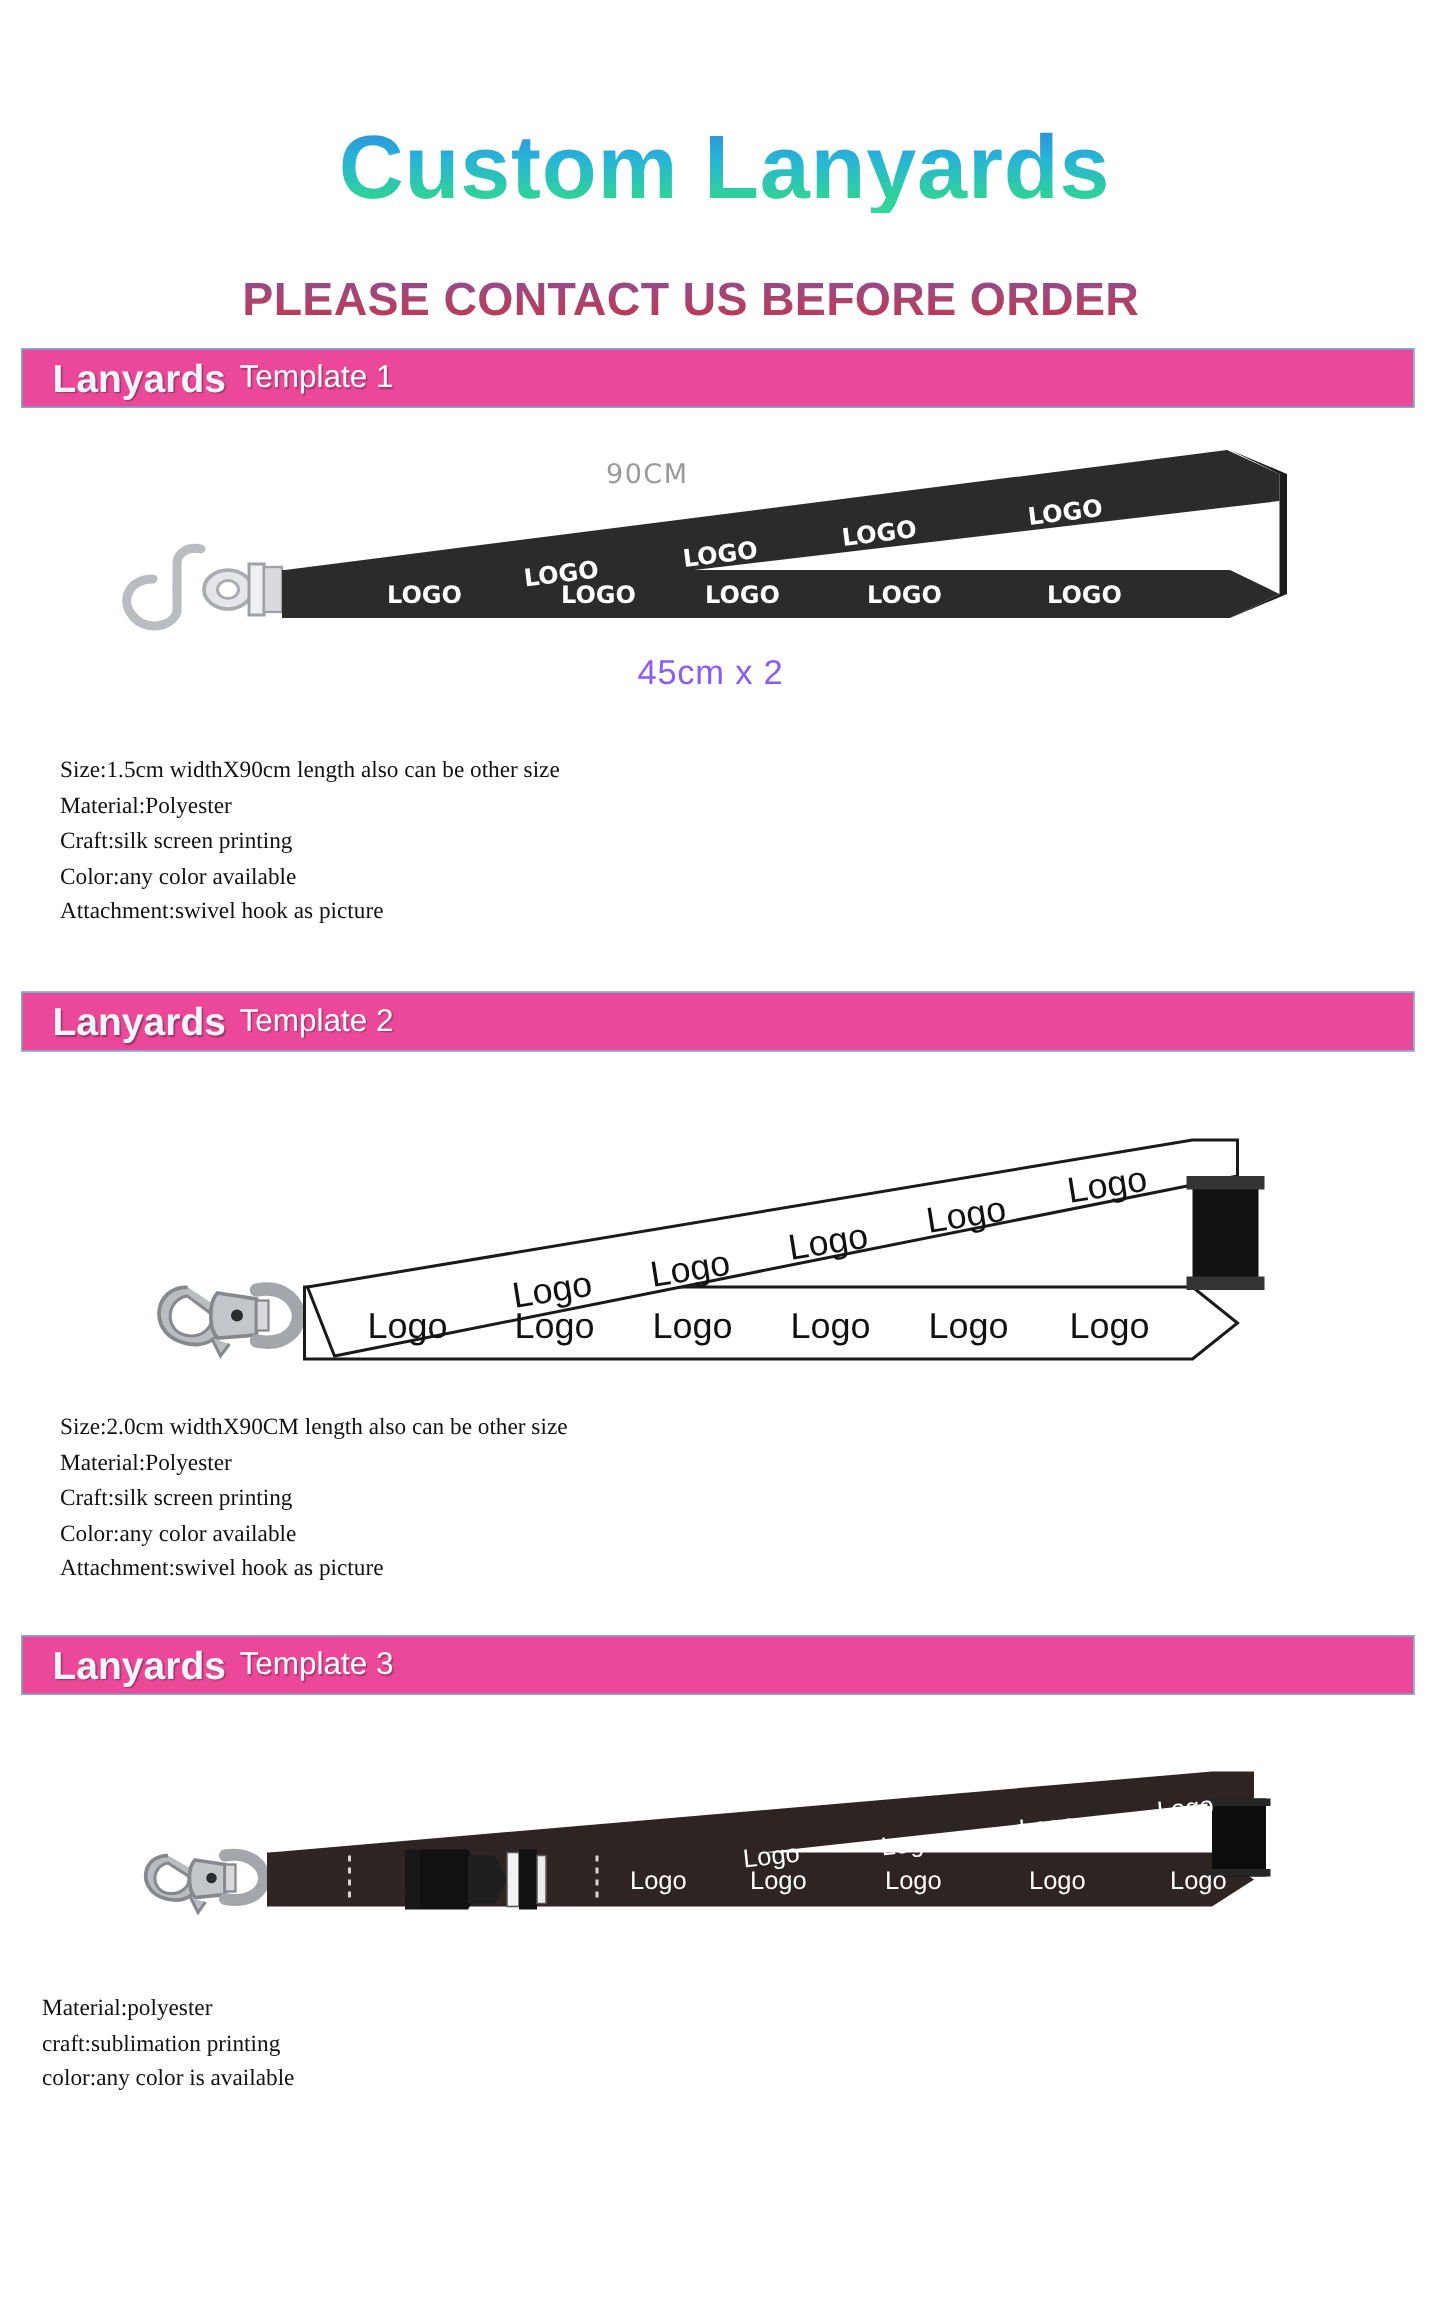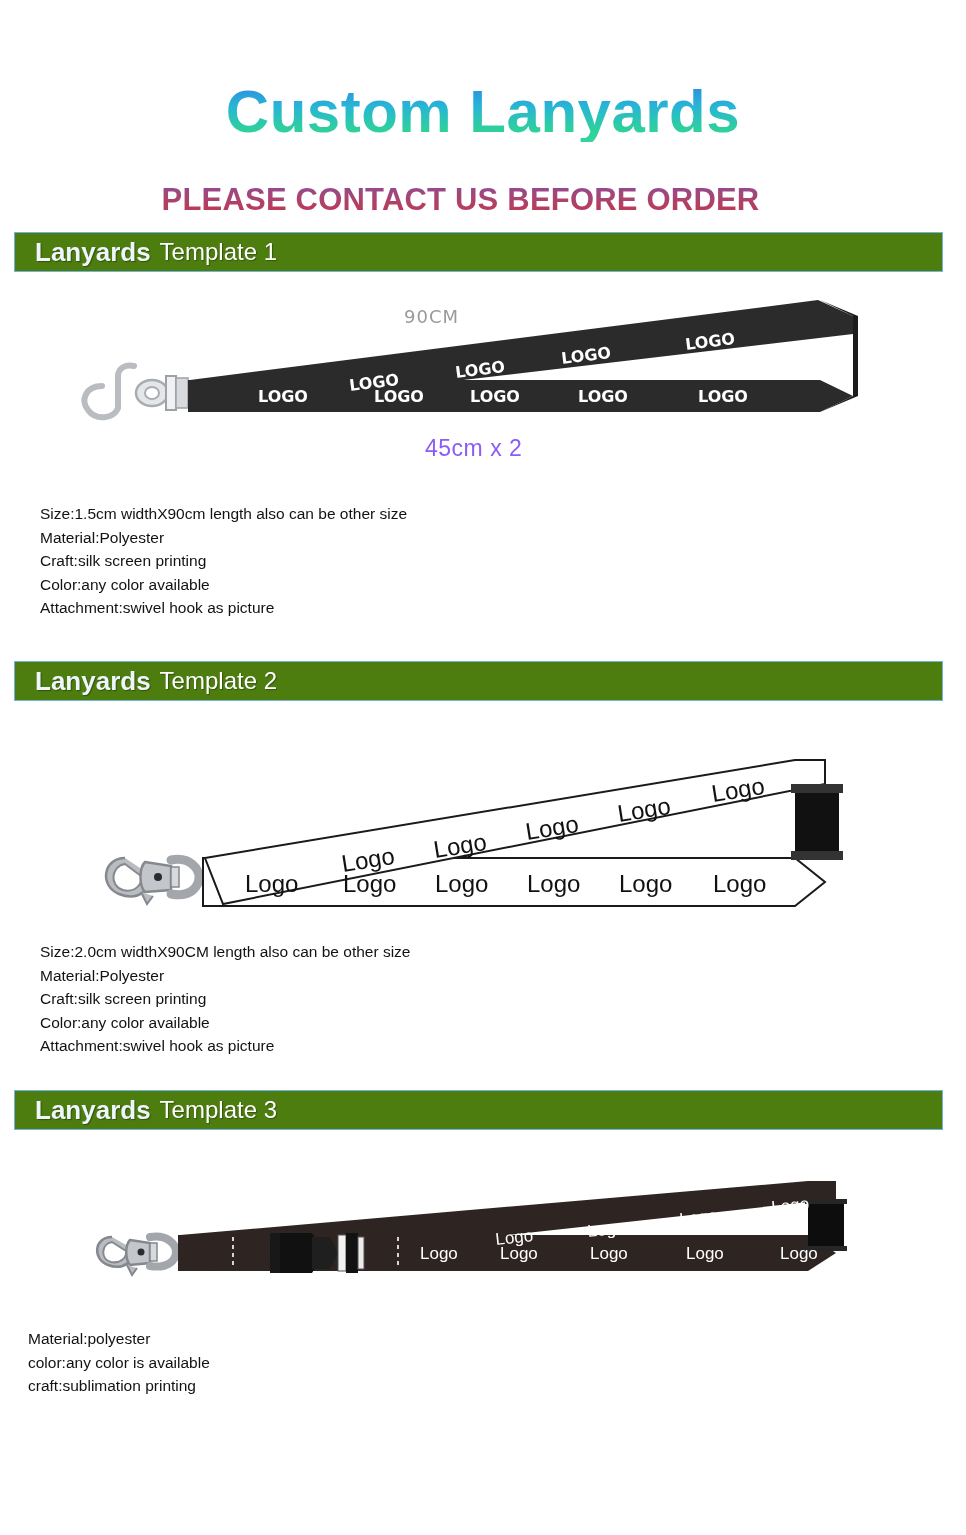--- a/index.html
+++ b/index.html
@@ -46,48 +46,49 @@
     background-clip: text;
     color: transparent;
     -webkit-text-fill-color: transparent;
   }
 
   
   .bar {
     position: absolute;
     left: 14px;
     height: 40px;
-    background: #4d7c0f;
+    background: #ec4899;
     border: 1px solid #6fb4de;
     box-sizing: border-box;
     display: flex;
     align-items: center;
     padding-left: 20px;
   }
   .bar .strong {
     color: #eef6fb;
     font-size: 26px;
     font-weight: bold;
     text-shadow: 1px 1px 1px rgba(0,0,0,0.35);
   }
   .bar .light {
     color: #ffffff;
-    font-size: 24px;
+    font-size: 21px;
     font-weight: normal;
     margin-left: 9px;
     text-shadow: 1px 1px 1px rgba(0,0,0,0.3);
   }
 
   
   .specs {
     position: absolute;
     font-size: 15.5px;
     color: #121212;
     line-height: 23.5px;
     white-space: nowrap;
+    font-family: Liberation Serif, serif;
   }
 
   
   .stage { position: absolute; }
   .stage svg { display: block; }
 
   .dim-label {
     position: absolute;
     white-space: nowrap;
   }
@@ -265,15 +266,15 @@
       <text x="498" y="62" transform="rotate(-6 498 62)">Logo</text>
       <text x="590" y="50" transform="rotate(-6 590 50)">Logo</text>
       <text x="682" y="38" transform="rotate(-6 682 38)">Logo</text>
       <text x="778" y="26" transform="rotate(-6 778 26)">Logo</text>
     </g>
   </svg>
 </div>
 
 <div class="specs" style="top:1327px; left:28px;">
   <div>Material:polyester</div>
+  <div>craft:sublimation printing</div>
   <div>color:any color is available</div>
-  <div>craft:sublimation printing</div>
 </div>
 
 </body></html>

